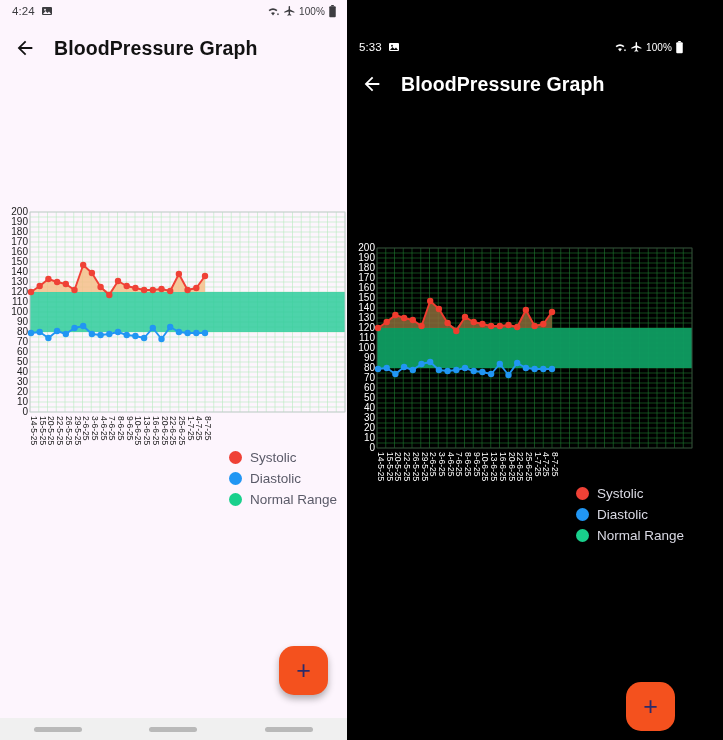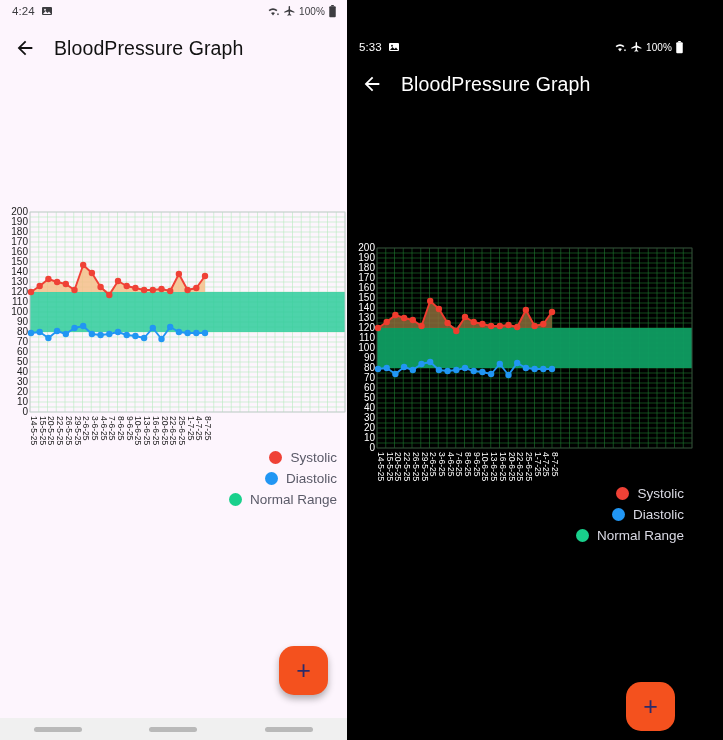--- a/index.html
+++ b/index.html
@@ -23,30 +23,30 @@
   .light .statusbar { color:#3c3c40; }
   .dark  .statusbar { color:#ffffff; }
   .sb-left { display:flex; align-items:center; gap:6px; }
   .sb-right{ margin-left:auto; display:flex; align-items:center; gap:3px; }
   .sb-pct { font-size:10px; }
   .ico { display:inline-flex; align-items:center; }
 
   
   .appbar { height:52px; flex:0 0 52px; display:flex; align-items:center; padding:0 6px 0 10px; gap:14px; }
   .backbtn { width:30px; height:30px; display:flex; align-items:center; justify-content:center; cursor:pointer; }
-  .apptitle { font-size:19.5px; font-weight:400; letter-spacing:.1px; }
+  .apptitle { font-size:19.5px; font-weight:700; letter-spacing:.1px; }
   .light .apptitle { color:#121212; }
   .dark  .apptitle { color:#ffffff; }
 
   
   .chartwrap { position:relative; height:320px; flex:0 0 320px; margin-top:128px; }
   .chartsvg { position:absolute; left:0; top:0; }
 
   
-  .legend { position:absolute; right:10px; top:450px; display:flex; flex-direction:column; gap:6px; align-items:flex-end; }
+  .legend { position:absolute; right:10px; top:450px; display:flex; flex-direction:column; gap:6px; align-items:flex-start; }
   .legend-row { display:flex; align-items:center; gap:8px; }
   .legend-dot { width:13px; height:13px; border-radius:50%; flex:0 0 13px; }
   .legend-label { font-size:13.5px; }
   .light .legend-label { color:#5a5a68; }
   .dark  .legend-label { color:#d9d9e3; }
 
   
   .fab {
     position:absolute; right:19px; bottom:45px;
     width:49px; height:49px; border-radius:15px;

